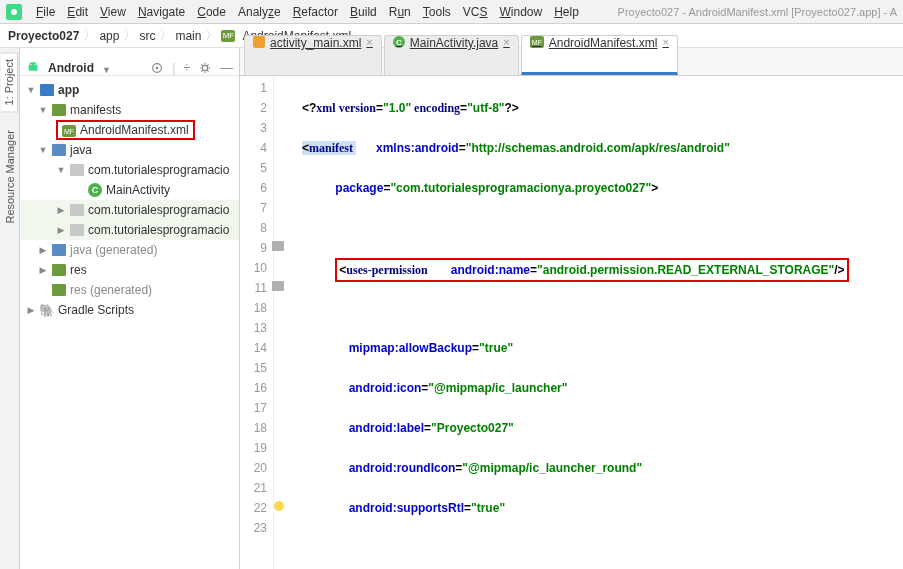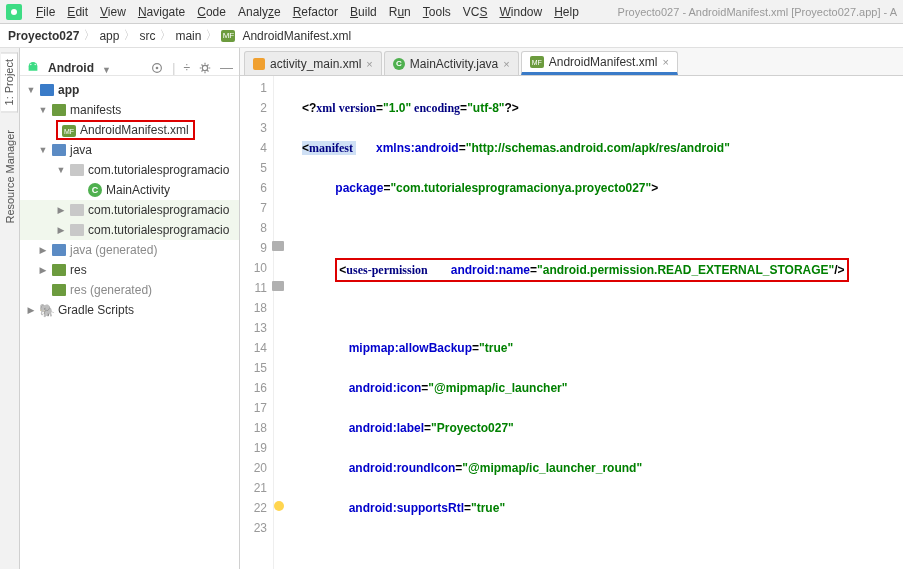--- a/index.html
+++ b/index.html
@@ -33,21 +33,21 @@
 .tree .fold-mod { background:linear-gradient(#3a7bc8,#3a7bc8); border-radius:1px; }
 .tree .bold { font-weight:700; }
 .tree .gen { color:#8a8a8a; }
 .tree .mf-icon { display:inline-flex; align-items:center; justify-content:center; width:14px; height:12px; background:#6c9b3e; color:#fff; font-size:7px; border-radius:2px; margin:0 4px; }
 .tree .cls-icon { display:inline-flex; align-items:center; justify-content:center; width:14px; height:14px; background:#4fb04f; color:#fff; font-size:9px; border-radius:50%; margin:0 4px; font-weight:700;}
 .tree .grad-icon { display:inline-flex; align-items:center; justify-content:center; width:14px; height:14px; color:#666; margin:0 4px; font-size:13px;}
 .tree .hl-red { border:2px solid #d00; padding:1px 4px 1px 0; }
 .tree .lvl1{padding-left:18px;} .tree .lvl2{padding-left:36px;} .tree .lvl3{padding-left:54px;}
 .editor { flex:1; display:flex; flex-direction:column; background:#fff; }
 .tabs { height:28px; display:flex; align-items:flex-end; border-bottom:1px solid #d0d0d0; padding:0 4px; gap:2px; background:#f7f7f7; }
-.tab { display:flex; align-items:center; height:24px; padding:0 8px; background:#ececec; border:1px solid #d0d0d0; border-bottom:none; border-radius:3px 3px 0 0; font-size:12px; gap:5px; cursor:default;}
+.tab { display:flex; height:40px; padding:0 8px; background:#ececec; border:1px solid #d0d0d0; border-bottom:none; border-radius:3px 3px 0 0; font-size:12px; gap:5px; cursor:default;text-decoration:underline;}
 .tab.active { background:#fff; border-bottom:3px solid #3a7bc8; }
 .tab .x { color:#999; font-size:11px; }
 .tab .ic-xml { width:12px; height:12px; background:#f0a030; border-radius:2px; }
 .tab .ic-j { width:12px; height:12px; background:#4fb04f; border-radius:50%; display:inline-flex; align-items:center; justify-content:center; color:#fff; font-size:8px; font-weight:700;}
 .tab .ic-mf { width:14px; height:12px; background:#6c9b3e; border-radius:2px; display:inline-flex; align-items:center; justify-content:center; color:#fff; font-size:7px;}
 .code-area { flex:1; display:flex; overflow:auto; font-family:"JetBrains Mono","Consolas",monospace; font-size:12.5px; line-height:20px; }
 .gutter { width:34px; text-align:right; color:#999; padding:2px 6px 0 0; background:#fff; border-right:1px solid #eee; user-select:none;}
 .gutter .ln { height:20px; position:relative;}
 .gutter .mark { position:absolute; right:-17px; top:3px; width:12px; height:10px; background:#b0b0b0; border-radius:1px;}
 .gutter .bulb { position:absolute; right:-17px; top:3px; width:10px; height:10px; background:#ffd54f; border-radius:50%;}

